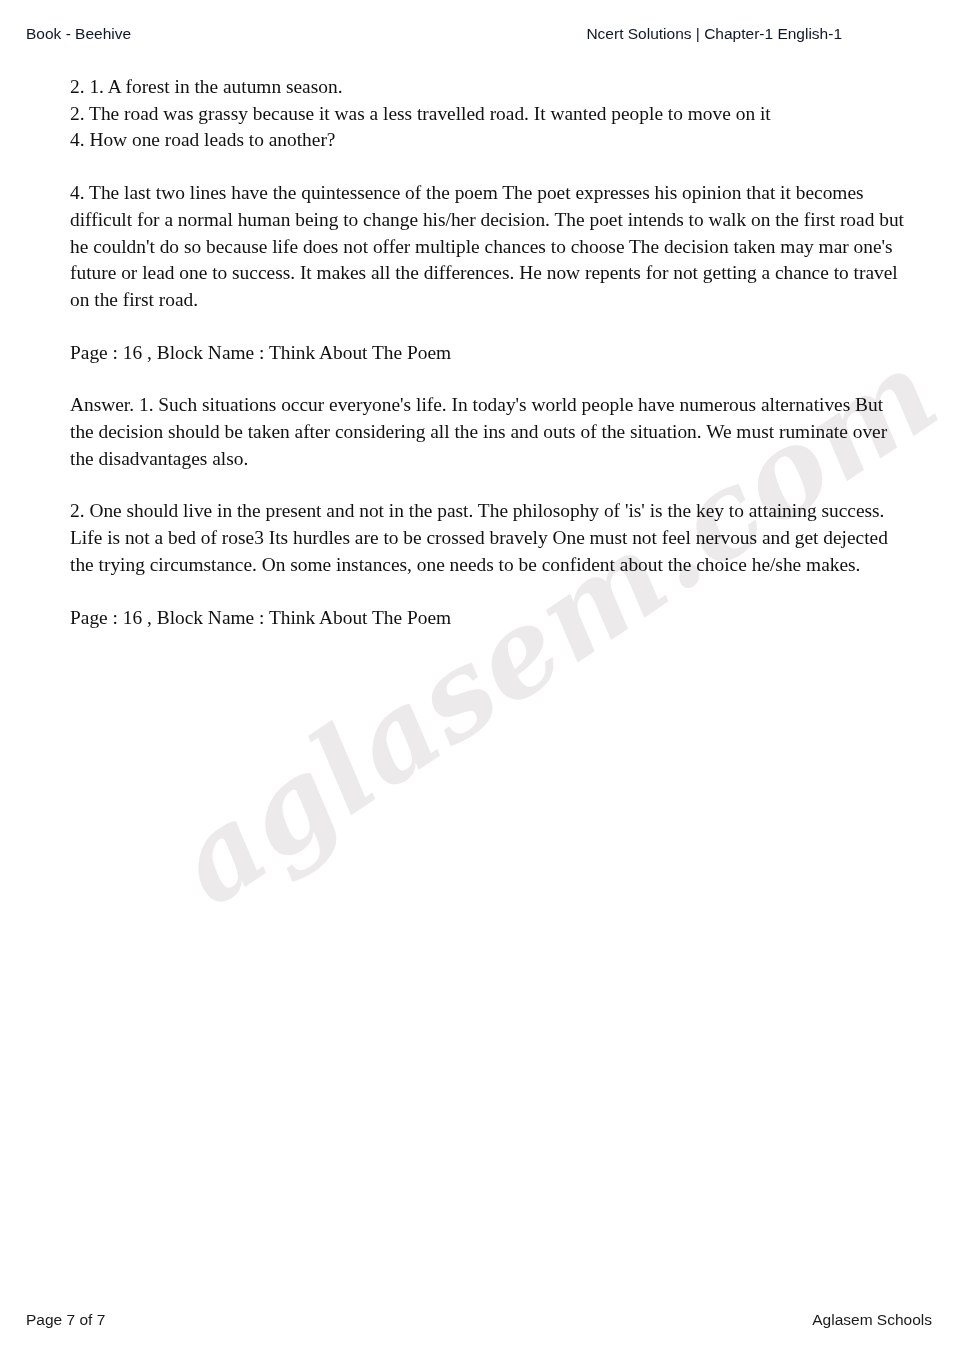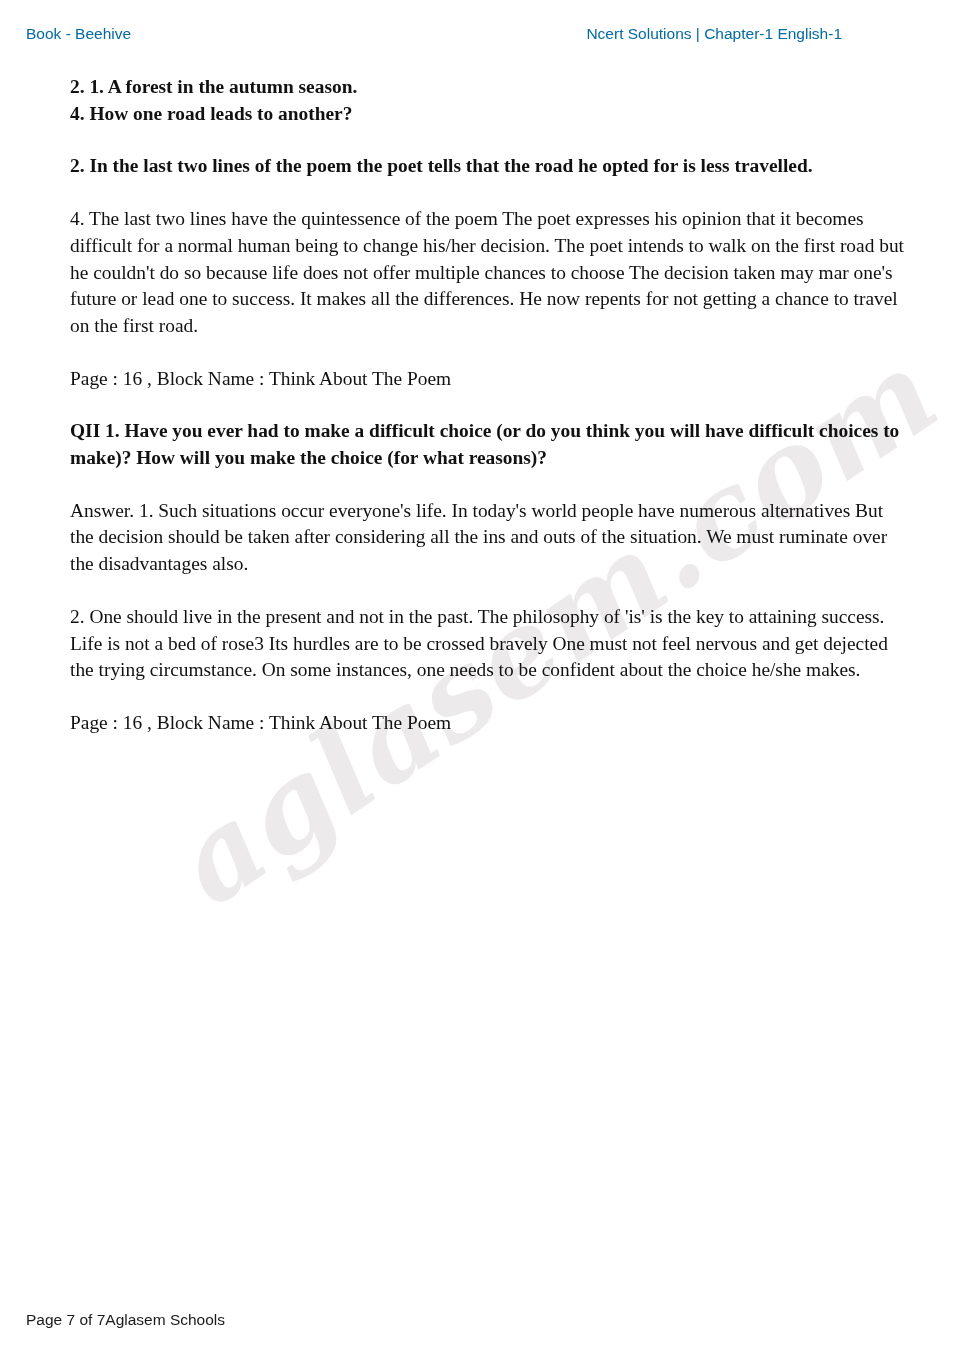--- a/index.html
+++ b/index.html
@@ -56,21 +56,21 @@
     top: 22px;
     width: 868px;
     height: 24px;
     padding: 0 26px;
     box-sizing: border-box;
     display: flex;
     justify-content: space-between;
     align-items: center;
     font-family: "Liberation Sans", "DejaVu Sans", sans-serif;
     font-size: 15.5px;
-    color: #0369a1;
+    color: #0f172a;
     z-index: 3;
     gap: 38px;
   }
   .header-left { white-space: nowrap; }
   .header-right { white-space: nowrap; margin-left: 39px; }
 
   
   .content {
     position: absolute;
     left: 70px;
@@ -79,33 +79,34 @@
     z-index: 2;
   }
   .para {
     font-size: 19.4px;
     line-height: 26.7px;
     color: #111111;
     margin: 0 0 26px 0;
     text-align: left;
   }
   .para.tight { margin-bottom: 0; }
-  .para .line { display: block; font-weight: bold; }
+  .para .line { display: block; }
   .para.flow { display: block; }
 
   
   .page-footer {
     position: absolute;
     left: 0;
     top: 1308px;
     width: 958px;
     height: 24px;
     padding: 0 26px;
     box-sizing: border-box;
     display: flex;
+    justify-content: space-between;
     align-items: center;
     font-family: "Liberation Sans", "DejaVu Sans", sans-serif;
     font-size: 15.5px;
     color: #1a1a1a;
     z-index: 3;
   }
 </style>
 </head>
 <body>
 
@@ -117,33 +118,32 @@
 
   <div class="page-header">
     <div class="header-left">Book - Beehive</div>
     <div class="header-right">Ncert Solutions | Chapter-1 English-1</div>
   </div>
 
   <div class="content">
 
     <div class="para">
       <span class="line">2. 1. A forest in the autumn season.</span>
+      <span class="line">2. The road was grassy because it was a less travelled road. It wanted people to move on it</span>
       <span class="line">4. How one road leads to another?</span>
     </div>
 
     <div class="para">
-      <span class="line">2. In the last two lines of the poem the poet tells that the road he opted for is less travelled.</span>
     </div>
 
     <div class="para flow">4. The last two lines have the quintessence of the poem The poet expresses his opinion that it becomes difficult for a normal human being to change his/her decision. The poet intends to walk on the first road but he couldn't do so because life does not offer multiple chances to choose The decision taken may mar one's future or lead one to success. It makes all the differences. He now repents for not getting a chance to travel on the first road.</div>
 
     <div class="para">Page : 16 , Block Name : Think About The Poem</div>
 
     <div class="para">
-      <span class="line">QII 1. Have you ever had to make a difficult choice (or do you think you will have difficult choices to make)? How will you make the choice (for what reasons)?</span>
     </div>
 
     <div class="para flow">Answer. 1. Such situations occur everyone's life. In today's world people have numerous alternatives But the decision should be taken after considering all the ins and outs of the situation. We must ruminate over the disadvantages also.</div>
 
     <div class="para flow">2. One should live in the present and not in the past. The philosophy of 'is' is the key to attaining success. Life is not a bed of rose3 Its hurdles are to be crossed bravely One must not feel nervous and get dejected the trying circumstance. On some instances, one needs to be confident about the choice he/she makes.</div>
 
     <div class="para tight">Page : 16 , Block Name : Think About The Poem</div>
 
   </div>
 

